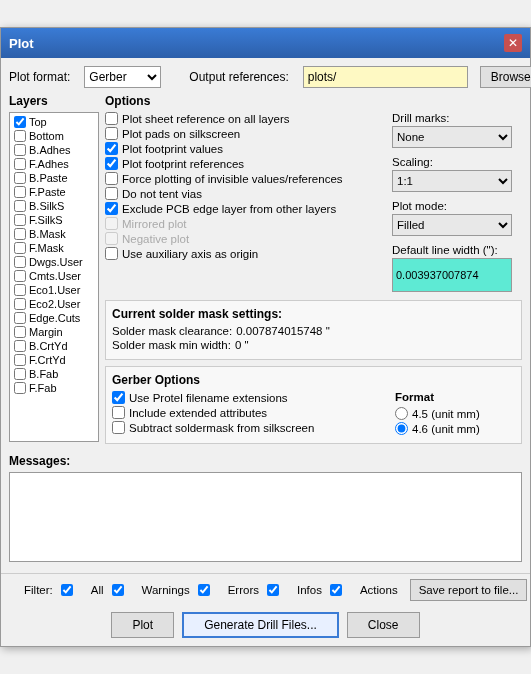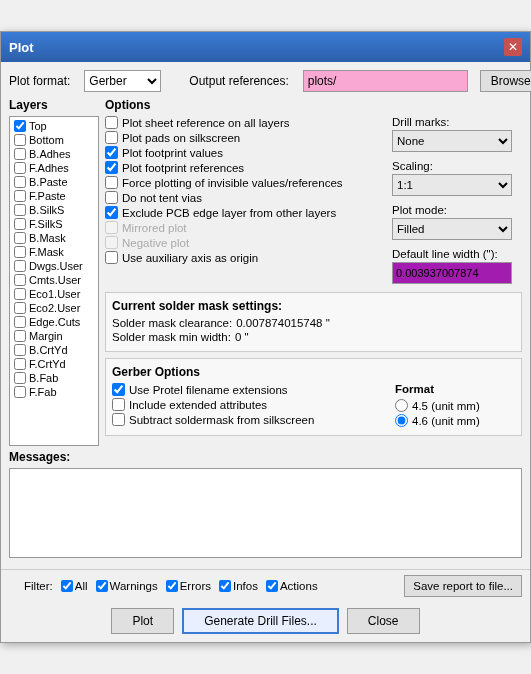--- a/index.html
+++ b/index.html
@@ -61,21 +61,21 @@
       font-size: 12px;
       border: 1px solid #999;
       background: white;
     }
     .output-dir-input {
       flex: 1;
       height: 22px;
       border: 1px solid #999;
       font-size: 12px;
       padding: 0 4px;
-      background: #f9a8d4;
+      background: #fef9c3;
       margin-right: 4px;
     }
     .browse-btn {
       height: 22px;
       padding: 0 10px;
       font-size: 12px;
       border: 1px solid #999;
       background: #e0e0e0;
       cursor: pointer;
       white-space: nowrap;
@@ -151,22 +151,22 @@
       height: 22px;
       font-size: 11.5px;
       border: 1px solid #999;
       background: #e8e8e8;
     }
     .control-input {
       width: 120px;
       height: 22px;
       font-size: 11px;
       border: 1px solid #999;
-      background: #a21caf;
-      padding: 8px 3px;
+      background: #5eead4;
+      padding: 16px 3px;
     }
     
     .solder-mask-section {
       border: 1px solid #ccc;
       padding: 6px;
       margin-bottom: 6px;
       background: #f8f8f8;
     }
     .solder-info-row {
       display: flex;
@@ -231,21 +231,21 @@
       background: #f0f0f0;
     }
     .filter-label {
       font-size: 11.5px;
       margin-right: 2px;
       padding-left: 15px;
     }
     .filter-item {
       display: flex;
       align-items: center;
-      gap: 2px;
+      gap: 18px;
       font-size: 11.5px;
     }
     .filter-item input[type=checkbox] {
       margin: 0;
       width: 12px;
       height: 12px;
     }
     .spacer { flex: 1; }
     .save-report-btn {
       height: 22px;

